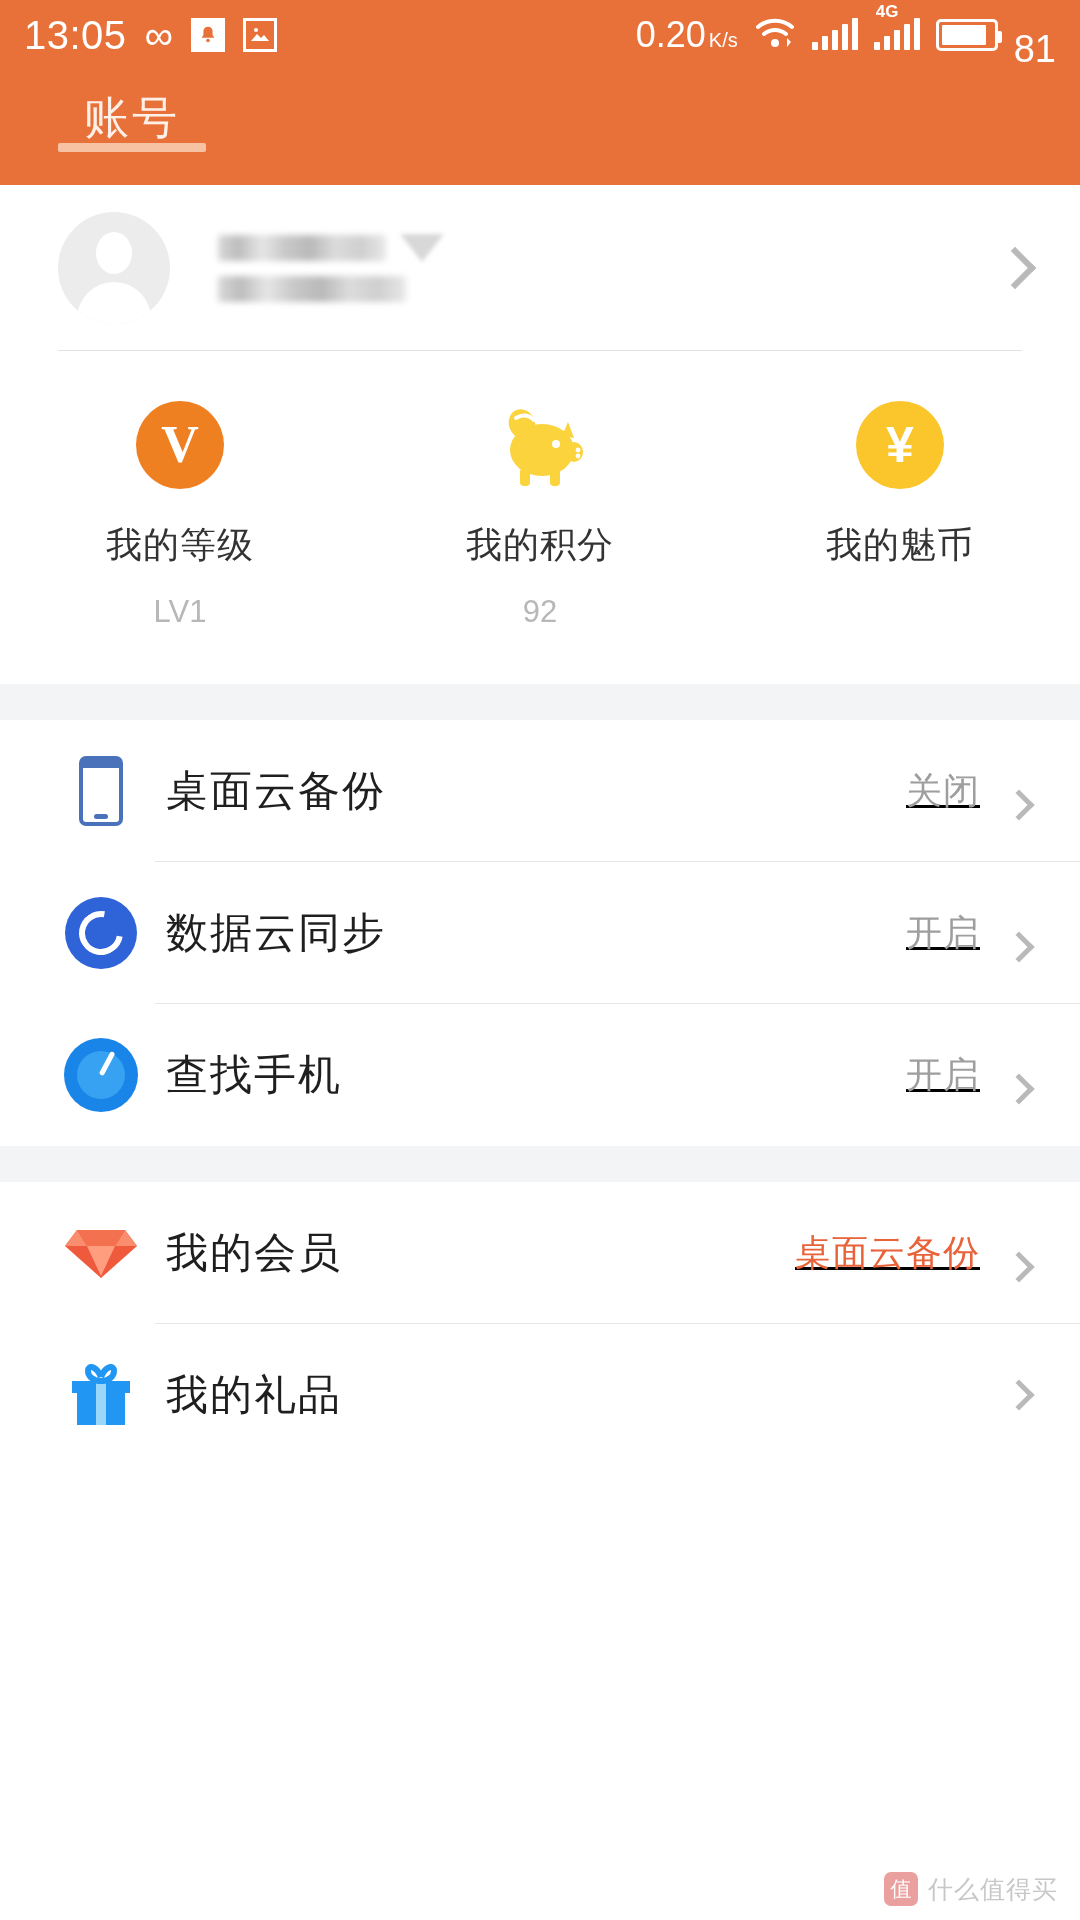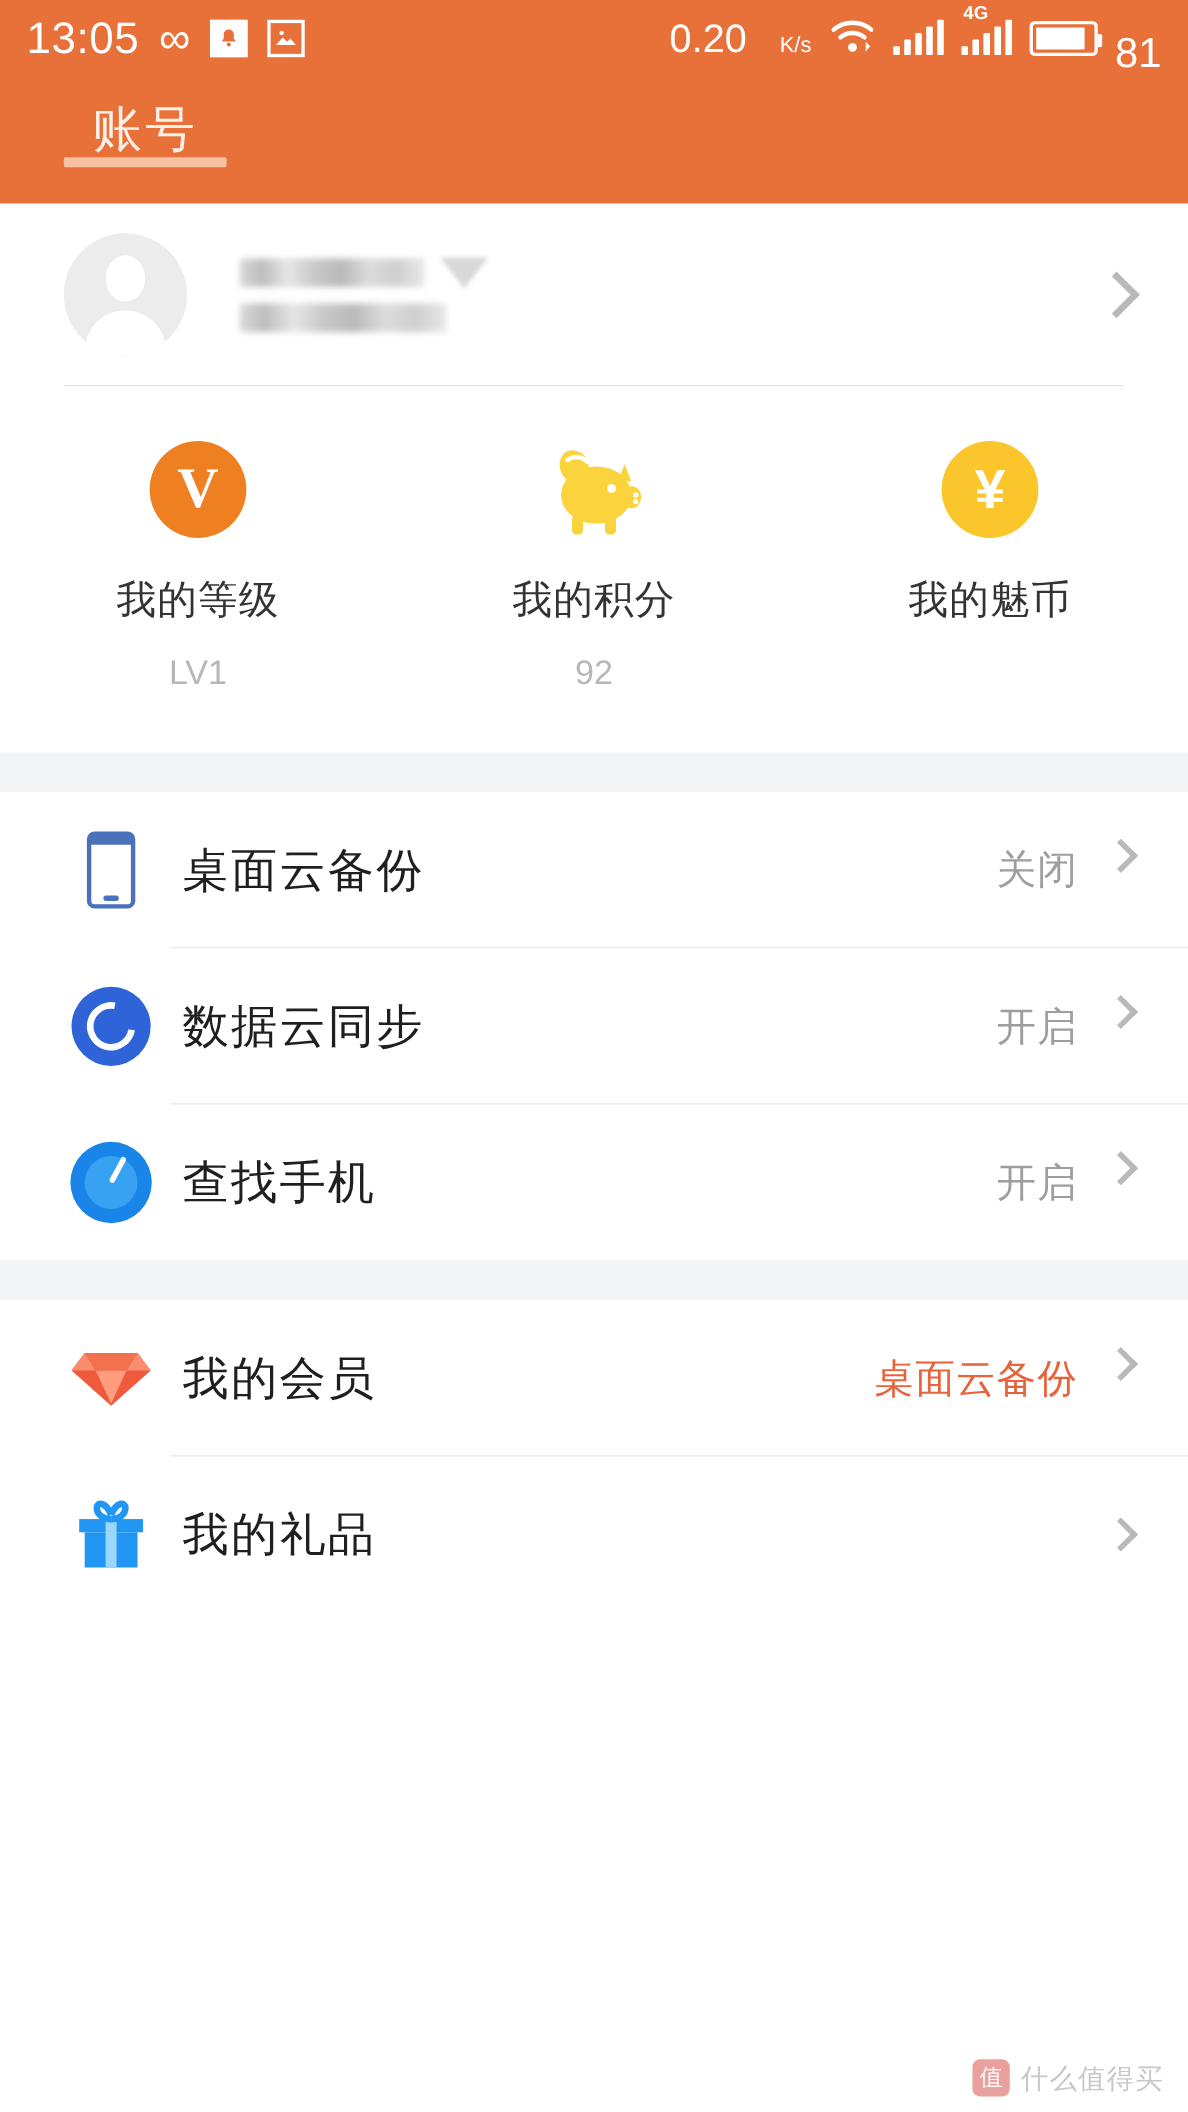--- a/index.html
+++ b/index.html
@@ -23,21 +23,21 @@
     text-align:right;
   }
   .sb-left { display:flex; align-items:center; gap:18px; }
   .sb-time { font-size:40px; letter-spacing:0.5px; font-weight:400; }
   .sb-right {
     margin-left:auto;
     display:flex;
     align-items:center;
     gap:16px;
   }
-  .sb-speed { font-size:36px; display:flex; align-items:baseline;gap:27px; }
+  .sb-speed { font-size:36px; display:flex; align-items:baseline; }
   .sb-speed .unit { font-size:20px; margin-left:3px; }
 
   .ic-infinity { font-size:40px; line-height:1; }
   .ic-box {
     width:34px; height:34px;
     border:3px solid #ffffff;
     display:flex; align-items:center; justify-content:center;
   }
   .ic-box.fill { background:#ffffff; }
 
@@ -188,21 +188,21 @@
   .list { background:#ffffff; }
   .row {
     height:142px;
     display:flex;
     align-items:center;
     padding:0 50px 0 58px;
     position:relative;
   }
   .row-icon { width:86px; flex:none; display:flex; align-items:center; justify-content:center; }
   .row-label { font-size:42px; color:#1f1f1f; letter-spacing:2px; margin-left:22px; }
-  .row-right { margin-left:auto; display:flex; align-items:flex-start; gap:28px; }
+  .row-right { margin-left:auto; display:flex; align-items:flex-end; gap:28px;text-decoration:underline; }
   .row-value { font-size:36px; color:#9e9e9e; letter-spacing:1px; }
   .row-value.accent { color:#e8623a; }
   .row-sep {
     position:absolute; left:155px; right:0; bottom:0;
     height:1px; background:#e6e6e6;
   }
 
   
   .ic-phone {
     width:44px; height:70px;

